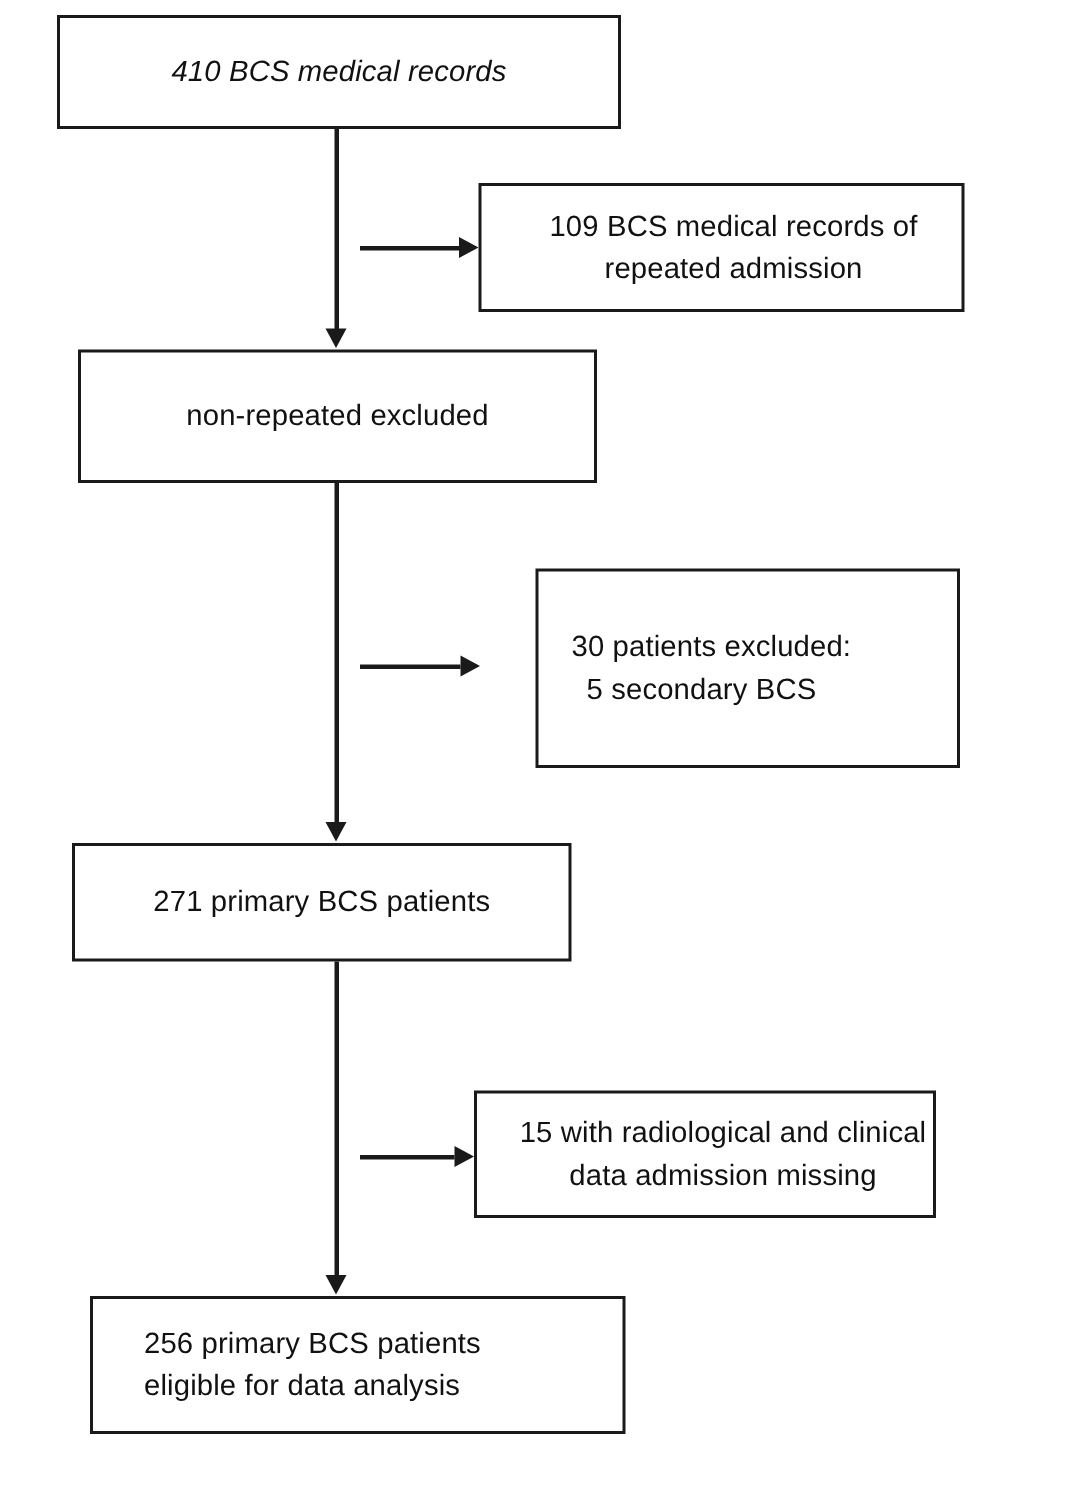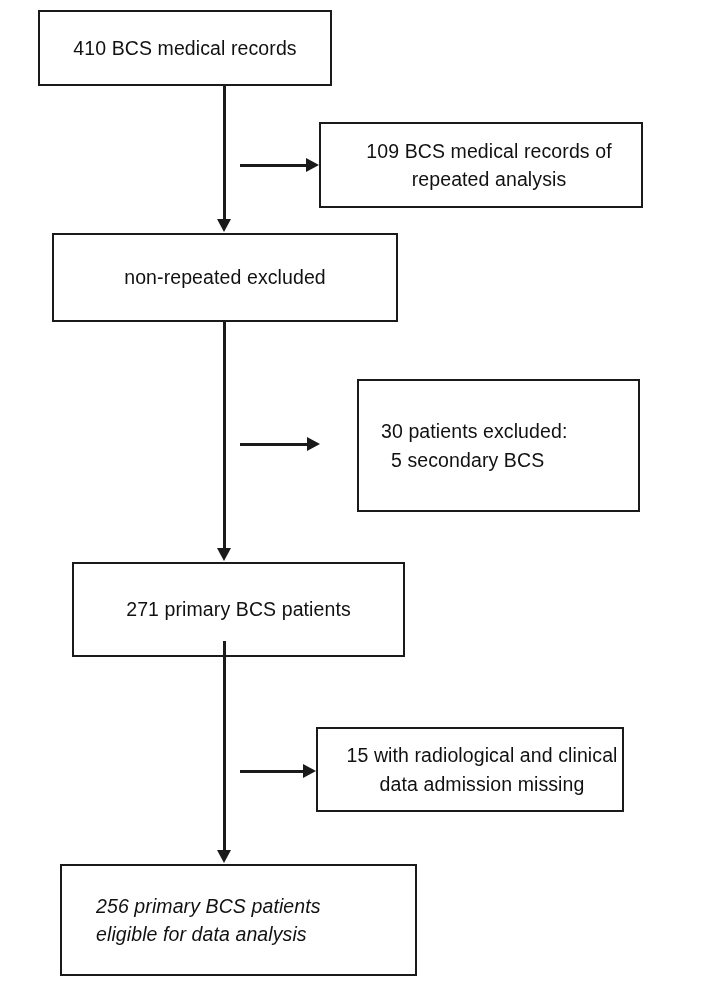--- a/index.html
+++ b/index.html
@@ -71,63 +71,63 @@
     border-top: 7px solid transparent;
     border-bottom: 7px solid transparent;
     border-left: 13px solid #1a1a1a;
   }
 </style>
 </head>
 <body>
 
 <div id="flowchart-root">
 
-  <div class="node-box" style="left:38px; top:10px; width:294px; height:76px;">
+  <div class="node-box" style="left:38px; top:10px; width:376px; height:76px;font-style:italic;">
     <span class="node-line">410 BCS medical records</span>
   </div>
 
   <div class="v-line" style="left:223px; top:86px; height:134px;"></div>
   <div class="v-arrow-head" style="left:217px; top:219px;"></div>
 
   <div class="h-line" style="left:240px; top:164px; width:66px;"></div>
   <div class="h-arrow-head" style="left:306px; top:158px;"></div>
 
   <div class="node-box" style="left:319px; top:122px; width:324px; height:86px;padding-left:16px;">
     <span class="node-line">109 BCS medical records of</span>
-    <span class="node-line">repeated analysis</span>
+    <span class="node-line">repeated admission</span>
   </div>
 
   <div class="node-box" style="left:52px; top:233px; width:346px; height:89px;">
     <span class="node-line">non-repeated excluded</span>
   </div>
 
   <div class="v-line" style="left:223px; top:322px; height:227px;"></div>
   <div class="v-arrow-head" style="left:217px; top:548px;"></div>
 
   <div class="h-line" style="left:240px; top:443px; width:67px;"></div>
   <div class="h-arrow-head" style="left:307px; top:437px;"></div>
 
   <div class="node-box left-align" style="left:320px; top:379px; width:283px; height:133px; padding-left:22px;">
     <span class="node-line">30 patients excluded:</span>
     <span class="node-line indent-1">5 secondary BCS</span>
   </div>
 
-  <div class="node-box" style="left:72px; top:562px; width:333px; height:95px;">
+  <div class="node-box" style="left:48px; top:562px; width:333px; height:79px;">
     <span class="node-line">271 primary BCS patients</span>
   </div>
 
   <div class="v-line" style="left:223px; top:641px; height:210px;"></div>
   <div class="v-arrow-head" style="left:217px; top:850px;"></div>
 
   <div class="h-line" style="left:240px; top:770px; width:63px;"></div>
   <div class="h-arrow-head" style="left:303px; top:764px;"></div>
 
   <div class="node-box" style="left:316px; top:727px; width:308px; height:85px;padding-left:24px;">
     <span class="node-line">15 with radiological and clinical</span>
     <span class="node-line">data admission missing</span>
   </div>
 
-  <div class="node-box left-align" style="left:23px; top:864px; width:357px; height:112px; padding-left:34px;font-style:italic;">
+  <div class="node-box left-align" style="left:23px; top:864px; width:357px; height:92px; padding-left:34px;">
     <span class="node-line">256 primary BCS patients</span>
     <span class="node-line">eligible for data analysis</span>
   </div>
 
 </div>
 
 </body></html>

